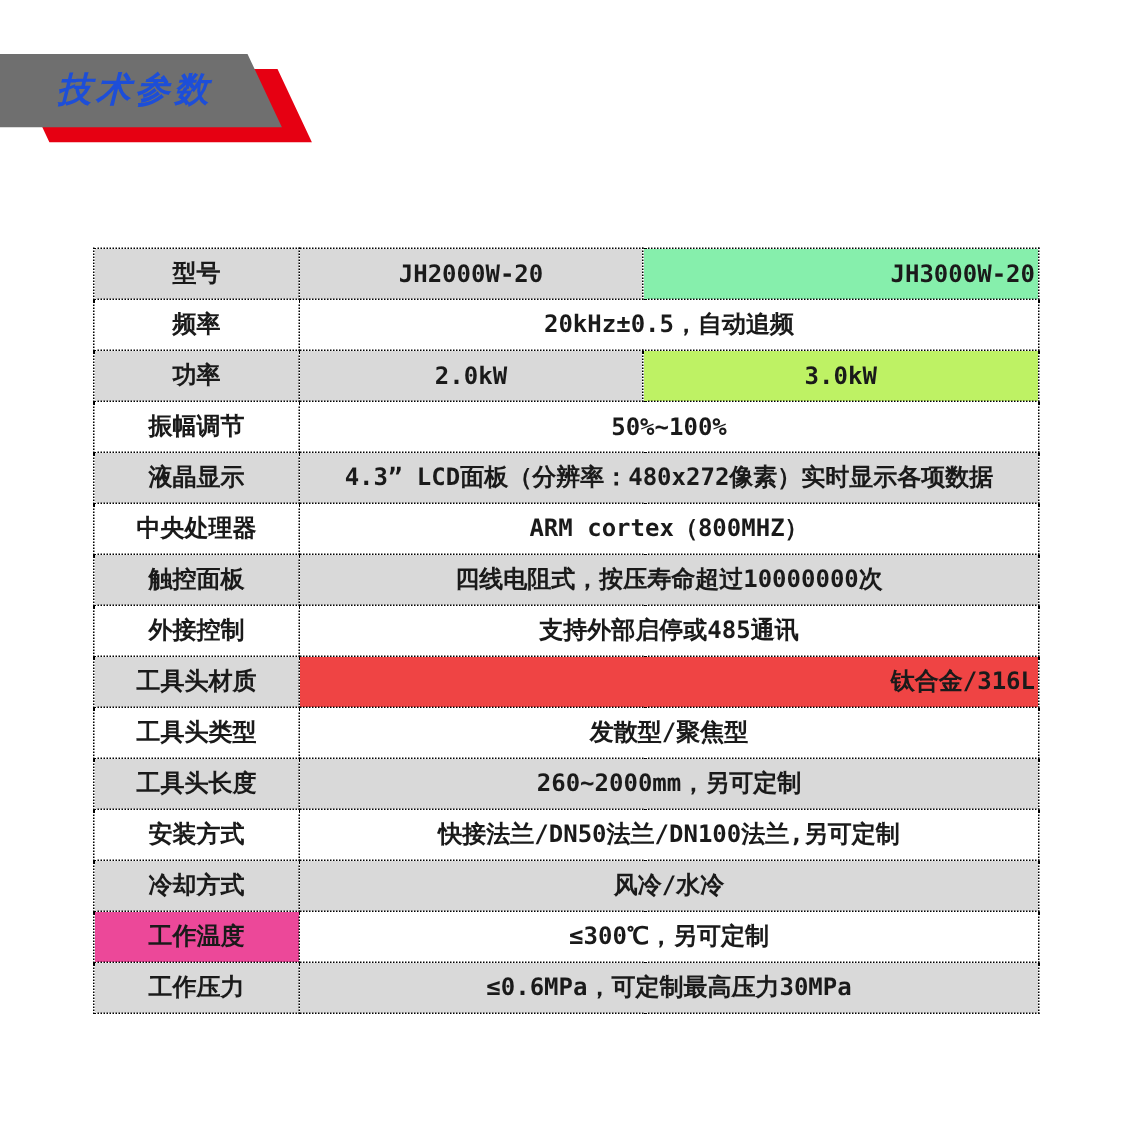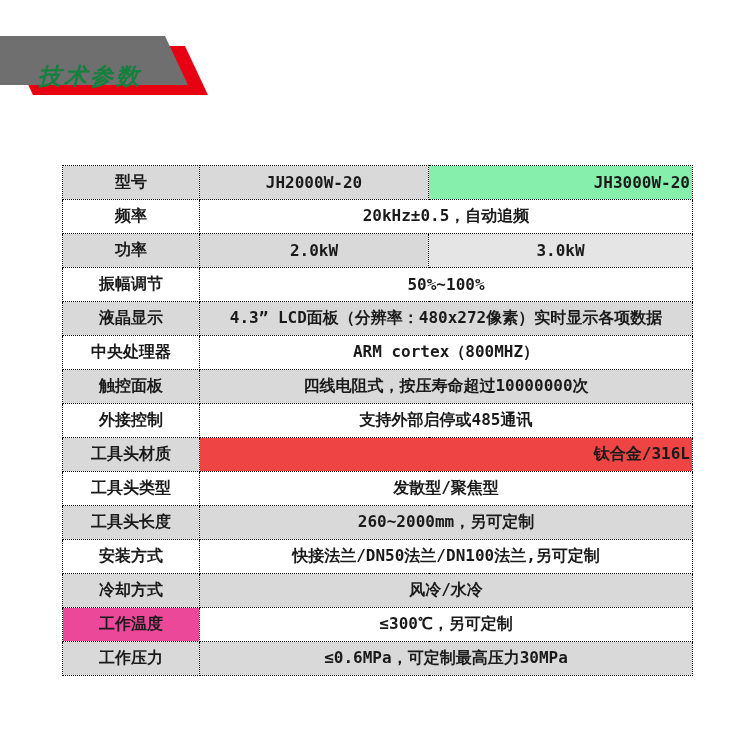--- a/index.html
+++ b/index.html
@@ -34,27 +34,27 @@
   .badge-gray {
     position: absolute;
     left: 0; top: 0;
     width: 230px; height: 110px;
     background: #6f6f6f;
     clip-path: polygon(0 36px, 165px 36px, 188px 85px, 0 85px);
   }
   .badge-text {
     position: absolute;
     left: 38px;
-    top: 61px;
+    top: 45px;
     font-size: 23px;
     line-height: 30px;
     font-weight: bold;
     font-style: italic;
     letter-spacing: 3px;
-    color: #15803d;
+    color: #1d4ed8;
     white-space: nowrap;
   }
 
   
   table.spec-table {
     position: absolute;
     left: 62px;
     top: 165px;
     width: 630px;
     border-collapse: collapse;
@@ -99,21 +99,21 @@
           <td style="background: rgb(217, 217, 217);">JH2000W-20</td>
           <td style="background: #86efac; text-align: right;">JH3000W-20</td>
         </tr>
         <tr>
           <td style="background: rgb(255, 255, 255);">频率</td>
           <td colspan="2" style="background: rgb(255, 255, 255);">20kHz±0.5，自动追频</td>
         </tr>
         <tr>
           <td style="background: rgb(217, 217, 217);">功率</td>
           <td style="background: rgb(217, 217, 217);">2.0kW</td>
-          <td style="background: #e5e5e5; margin-left: 46px;">3.0kW</td>
+          <td style="background: #bef264; margin-left: 46px;">3.0kW</td>
         </tr>
         <tr>
           <td style="background: rgb(255, 255, 255);">振幅调节</td>
           <td colspan="2" style="background: rgb(255, 255, 255);">50%~100%</td>
         </tr>
         <tr>
           <td style="background: rgb(217, 217, 217);">液晶显示</td>
           <td colspan="2" style="background: rgb(217, 217, 217);">4.3” LCD面板（分辨率：480x272像素）实时显示各项数据</td>
         </tr>
         <tr>

